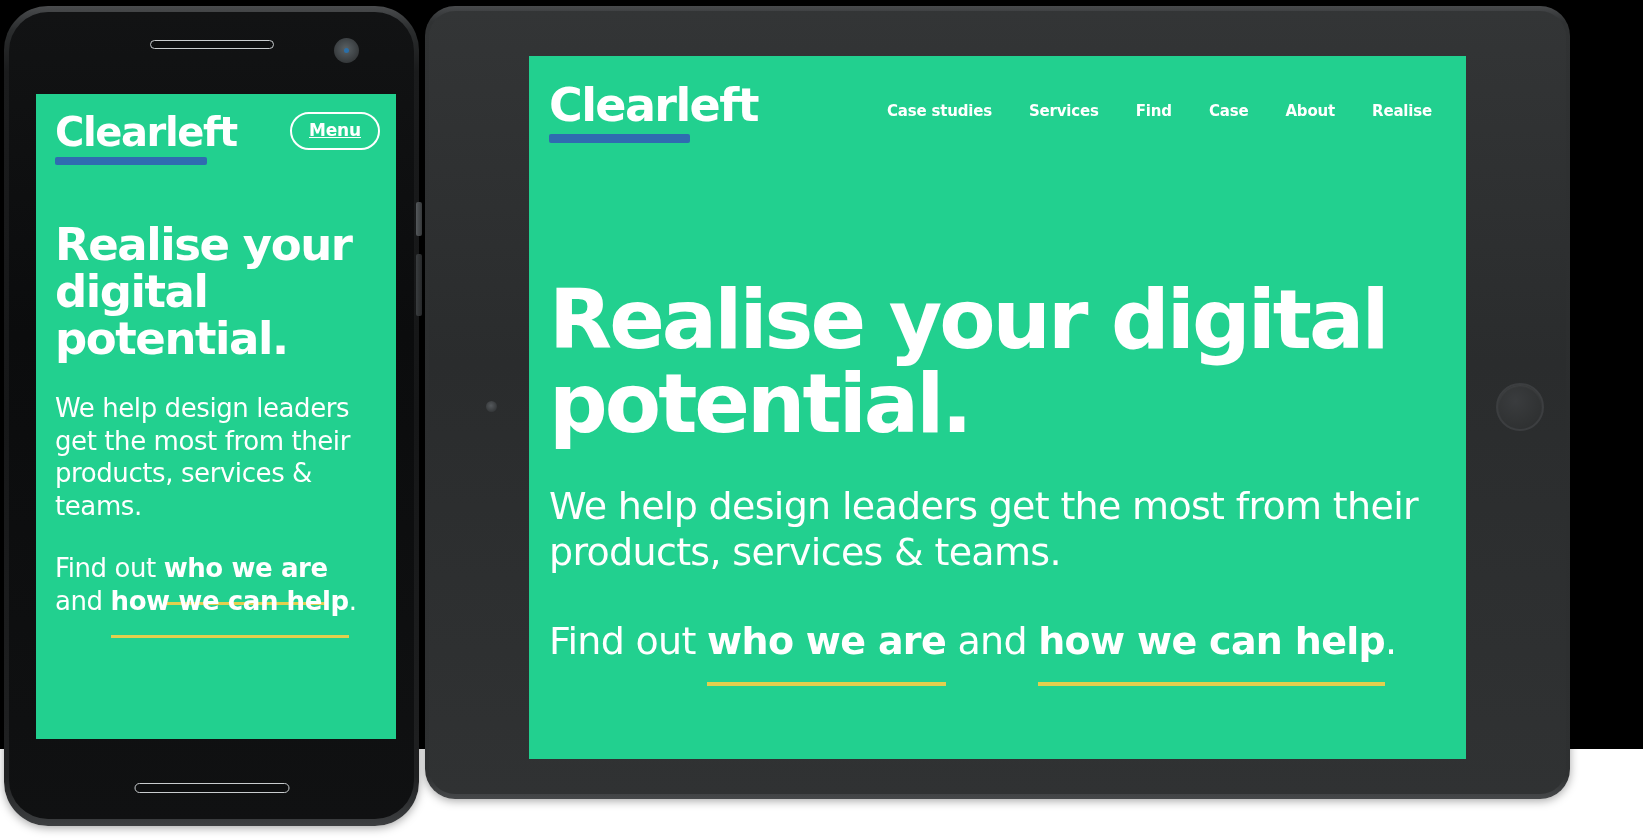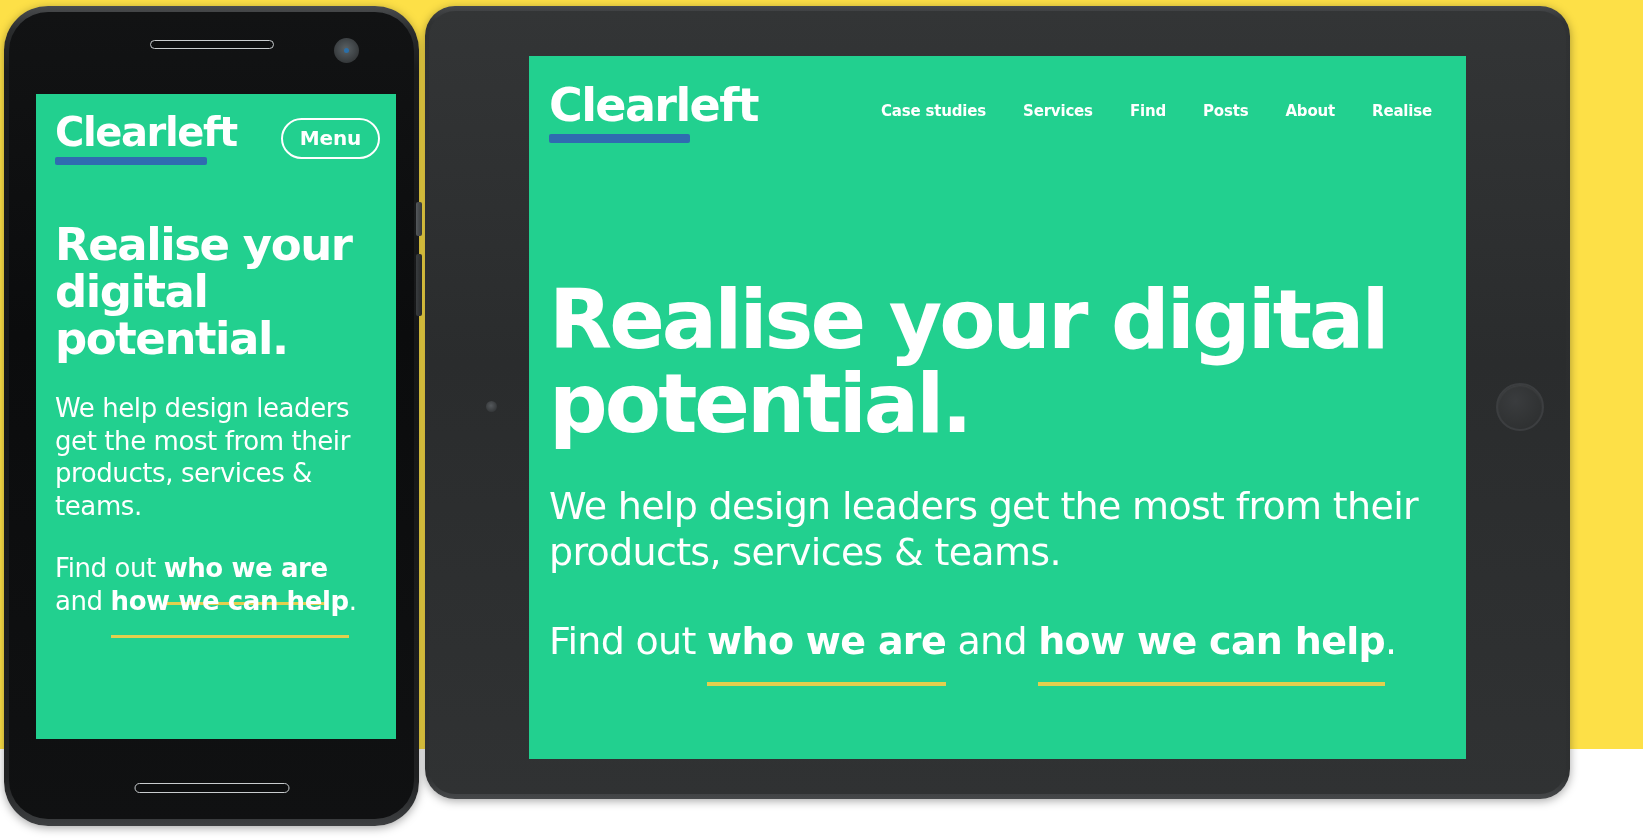--- a/index.html
+++ b/index.html
@@ -10,21 +10,21 @@
     height: 839px;
     overflow: hidden;
     background: #ffffff;
     font-family: "Liberation Sans", sans-serif;
   }
 
   #stage {
     position: relative;
     width: 1643px;
     height: 749px;
-    background: #fde047;
+    background: #000000;
   }
 
   
   #phone {
     position: absolute;
     left: 4px;
     top: 6px;
     width: 415px;
     height: 820px;
     border-radius: 44px;
@@ -196,32 +196,32 @@
     align-items: flex-start;
     justify-content: space-between;
   }
   #phone-page .logo-text { font-size: 40px; }
   #phone-page .logo-underline {
     margin-top: 5px;
     height: 8px;
     width: 152px;
   }
   #phone-page .menu-btn {
-    margin-top: 6px;
     border: 2.5px solid #ffffff;
     border-radius: 22px;
     color: #ffffff;
     background: transparent;
-    font-size: 20px;
+    font-size: 17px;
     font-weight: bold;
     font-family: "DejaVu Sans", sans-serif;
     padding: 8px 17px 9px;
     letter-spacing: -0.01em;
     cursor: pointer;
     line-height: 1;
+    text-decoration: underline;
   }
   #phone-page .content {
     position: absolute;
     left: 19px;
     right: 16px;
     top: 128px;
   }
   #phone-page .headline {
     font-family: "DejaVu Sans", sans-serif;
     font-weight: bold;
@@ -394,21 +394,21 @@
 
           <div class="header">
             <div class="logo-wrap">
               <div class="logo-text">Clearleft</div>
               <span class="logo-underline"></span>
             </div>
             <nav class="nav">
               <a href="#">Case studies</a>
               <a href="#">Services</a>
               <a href="#">Find</a>
-              <a href="#">Posts</a>
+              <a href="#">Case</a>
               <a href="#">About</a>
               <a href="#">Realise</a>
             </nav>
           </div>
 
           <div class="content">
             <h1 class="headline">Realise your digital potential.</h1>
             <p class="body-copy">We help design leaders get the most from their products, services &amp; teams.</p>
             <p class="cta"><span>Find out </span><a href="#" class="cta-link">who we are</a><span> and </span><a href="#" class="cta-link">how we can help</a><span>.</span></p>
           </div>

